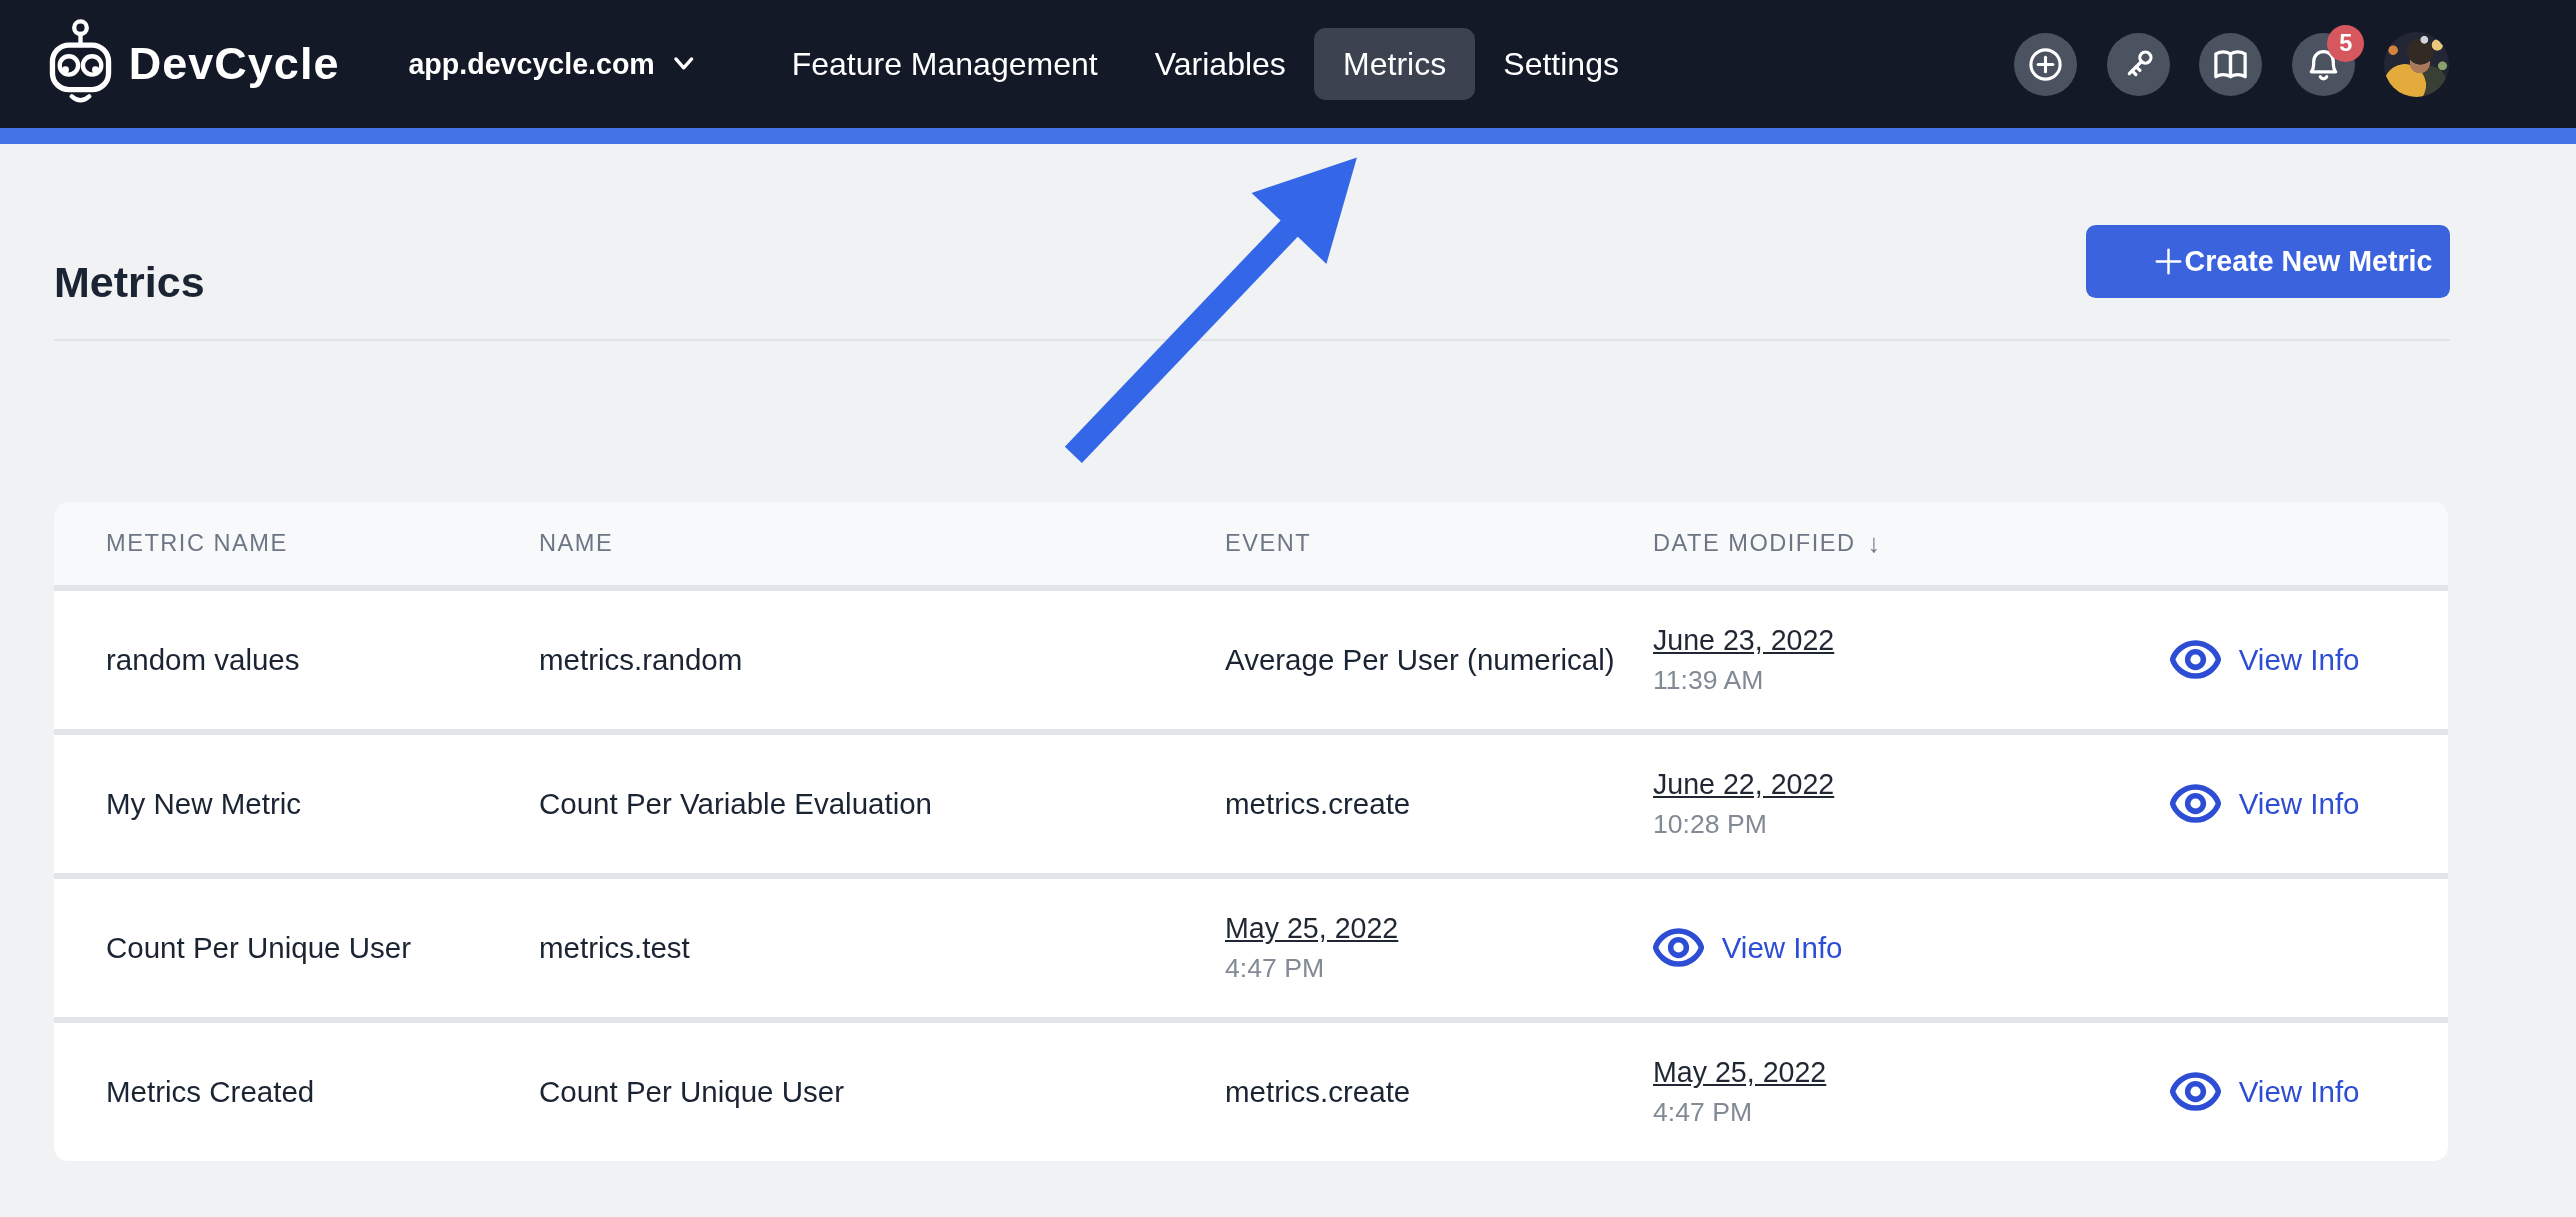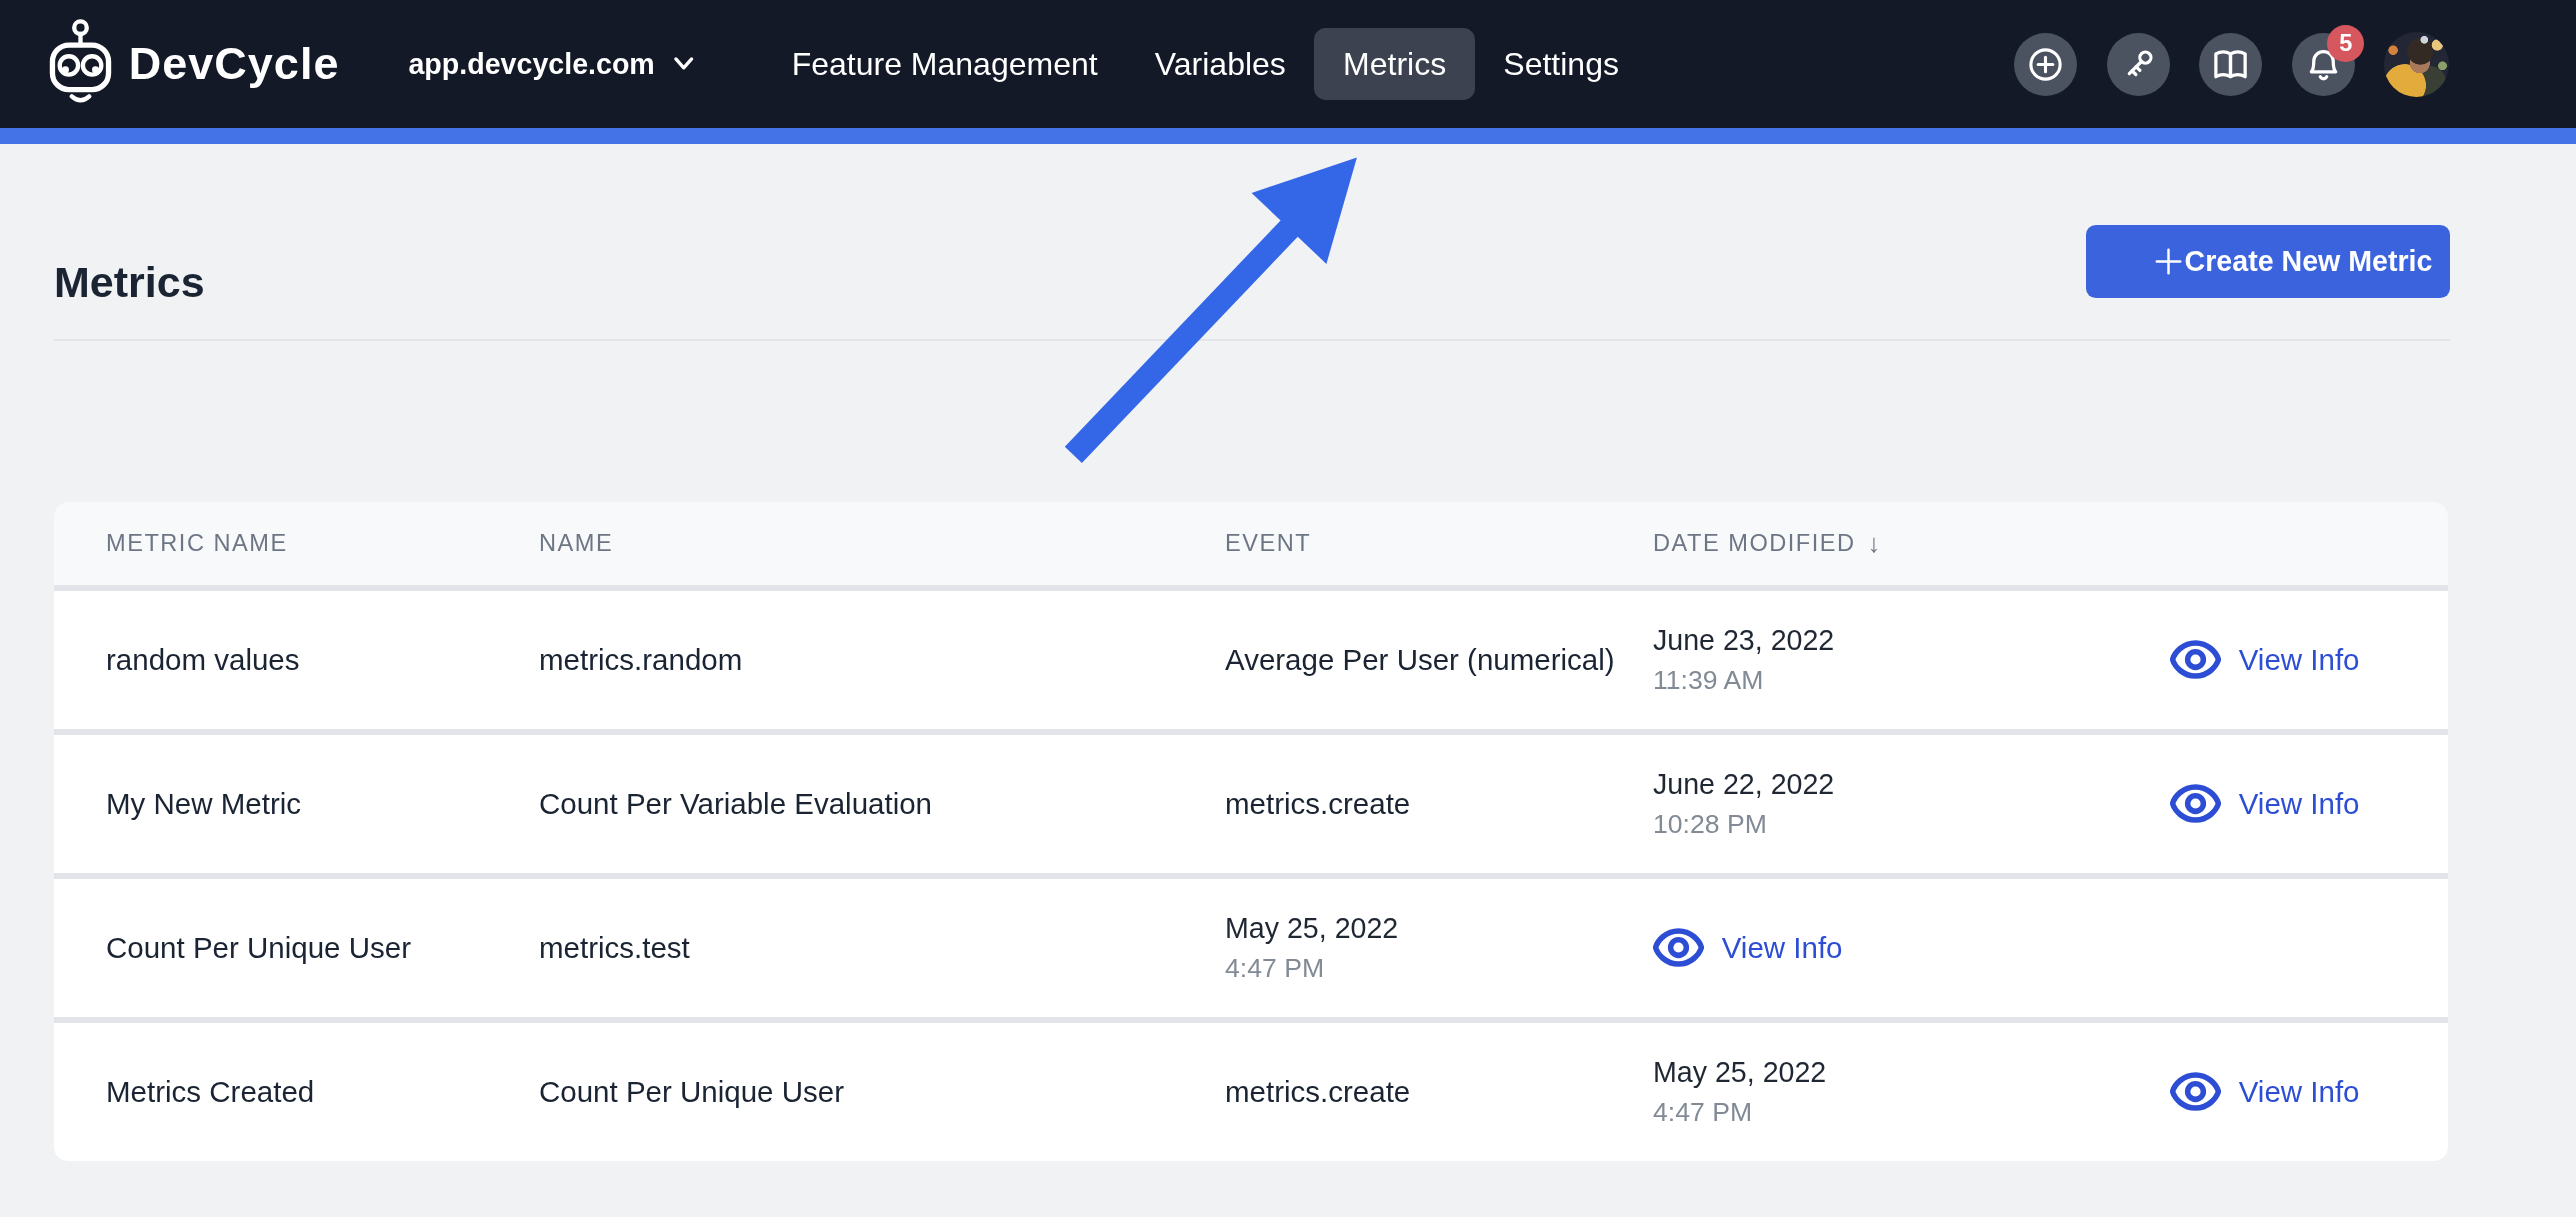--- a/index.html
+++ b/index.html
@@ -73,21 +73,21 @@
     align-items:center; padding-left:52px;
   }
   .thead { height:83px; background:#f8f9fb; }
   .th {
     font-size:23.6px; font-weight:500; letter-spacing:1.5px; color:#6d7684;
     display:flex; align-items:center; gap:11.8px; cursor:pointer;
   }
   .sort-arrow { font-size:25.6px; color:#6d7684; }
   .trow { height:138px; background:#fff; margin-top:5.9px; }
   .cell { font-size:29.5px; color:#1b2433; }
-  .date-line { font-size:28.6px; color:#1f2733; font-weight:500; }
+  .date-line { font-size:28.6px; color:#1f2733; font-weight:500;text-decoration:underline; }
   .time-line { font-size:26.6px; color:#828a95; margin-top:7.9px; }
   .view-info { display:flex; align-items:center; gap:17.7px; color:#2d4ed4; cursor:pointer; }
   .view-info .vi-label { font-size:29.5px; font-weight:500; color:#2d4ed4; }
 
   
   .arrow-overlay { position:absolute; left:0; top:0; z-index:5; pointer-events:none; }
 </style>
 </head>
 <body>
 

